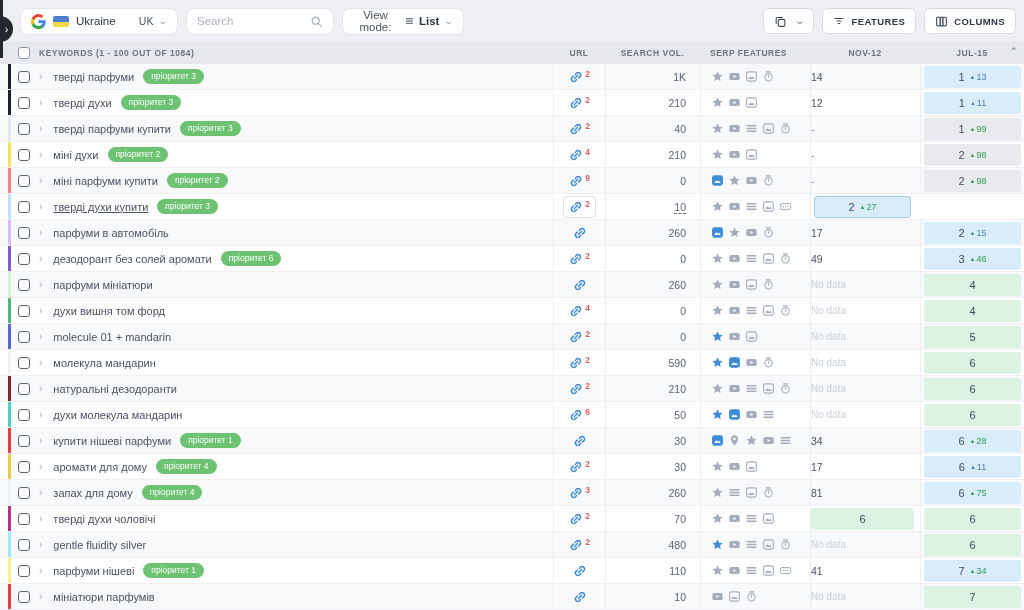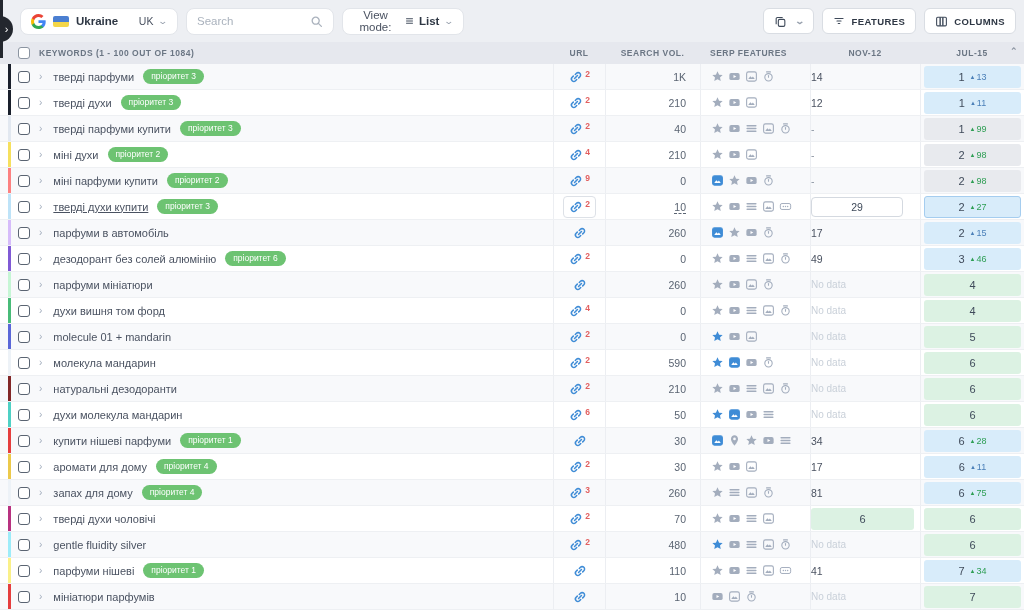--- a/index.html
+++ b/index.html
@@ -8,21 +8,21 @@
 
   
   .topbar { height:42px; display:flex; align-items:center; padding-left:20px; padding-right:8px; position:relative; }
   .side-edge { position:absolute; left:0; top:0; width:3px; height:58px; background:#23272e; }
   .side-toggle { position:absolute; left:0; top:16px; width:13px; height:26px; background:#23272e;
     border-radius:0 13px 13px 0; color:#fff; display:flex; align-items:center; justify-content:center;
     font-size:11px; cursor:pointer; }
   .wbox { background:#fff; border:1px solid #e2e5ea; border-radius:8px; height:27px; display:flex;
     align-items:center; padding:0 10px; margin-right:8px; font-size:11.5px; color:#3f4a5a; }
   .engine-sel { width:158px; }
-  .engine-sel .country { margin-left:7px; font-weight:bold; font-size:11.5px; color:#2e3744; }
+  .engine-sel .country { margin-left:7px; font-weight:normal; font-size:11.5px; color:#2e3744; }
   .engine-sel .lang { margin-left:auto; font-size:10.5px; color:#4a5261; }
   .flag { width:16px; height:11px; border-radius:2px; overflow:hidden; display:inline-block; margin-left:7px; flex:none; }
   .flag .b { height:6px; background:#4b7fd1; } .flag .y { height:5px; background:#f4d648; }
   .chev { color:#97a0ad; font-size:9px; margin-left:6px; transform:scaleX(1.4); }
   .searchbox { width:148px; justify-content:space-between; }
   .searchbox input { border:none; outline:none; width:110px; font-size:11.5px; color:#3f4a5a;
     font-family:"Liberation Sans", sans-serif; background:transparent; }
   .searchbox input::placeholder { color:#aab2bd; }
   .viewmode { width:122px; }
   .viewmode .vm-label { color:#4a5261; margin-right:7px;text-align:center; }
@@ -437,23 +437,20 @@
           <rect x="3" y="3.5" width="18" height="17" rx="3.5" fill="none" stroke="#a3adbd" stroke-width="2"></rect>
           <path d="M6.5 15.5l3.5-4 2.6 2.6 1.9-1.9 3 3.3v1.2H6.5z" fill="#a3adbd"></path>
         </svg>
         <svg width="13" height="13" viewBox="0 0 24 24">
           <rect x="2.5" y="6.5" width="19" height="11" rx="3" fill="none" stroke="#a3adbd" stroke-width="1.8"></rect>
           <circle cx="8" cy="12" r="1.3" fill="#a3adbd"></circle>
           <circle cx="12" cy="12" r="1.3" fill="#a3adbd"></circle>
           <circle cx="16" cy="12" r="1.3" fill="#a3adbd"></circle>
         </svg>
       </div>
-    <div class="c-prev">
-        <span class="previnput">29</span>
-      </div>
     <div class="c-last">
         <span class="poschip sel" style="background:#d8ecfa">
           <span class="pos">2</span>
           <span class="delta" style="color:#2e9e54"><span class="arr">▲</span>27</span>
         </span>
       </div>
     </div>
     <div class="row odd">
     <div class="c-kw">
       <span class="stripe" style="background:#d6bcfa"></span>
@@ -500,21 +497,21 @@
           <span class="pos">2</span>
           <span class="delta" style="color:#4a7fb8"><span class="arr">▲</span>15</span>
         </span>
       </div>
     </div>
     <div class="row">
     <div class="c-kw">
       <span class="stripe" style="background:#805ad5"></span>
       <span class="cb"></span>
       <span class="rchev">›</span>
-      <span class="kw">дезодорант без солей алюмінію</span>
+      <span class="kw">дезодорант без солей аромати</span>
       <span class="badge">пріоритет 6</span>
     </div>
     <div class="c-url">
       <span class="urlbox">
           <svg width="14" height="14" viewBox="0 0 24 24" fill="none" stroke="#3f8cd6" stroke-width="2.6" stroke-linecap="round">
             <path d="M9.5 14.5l5-5"></path>
             <path d="M13.2 16.3l-2 2a4.1 4.1 0 0 1-5.8-5.8l2-2"></path>
             <path d="M10.8 7.7l2-2a4.1 4.1 0 0 1 5.8 5.8l-2 2"></path>
           </svg>
           <span class="lnum">2</span>

